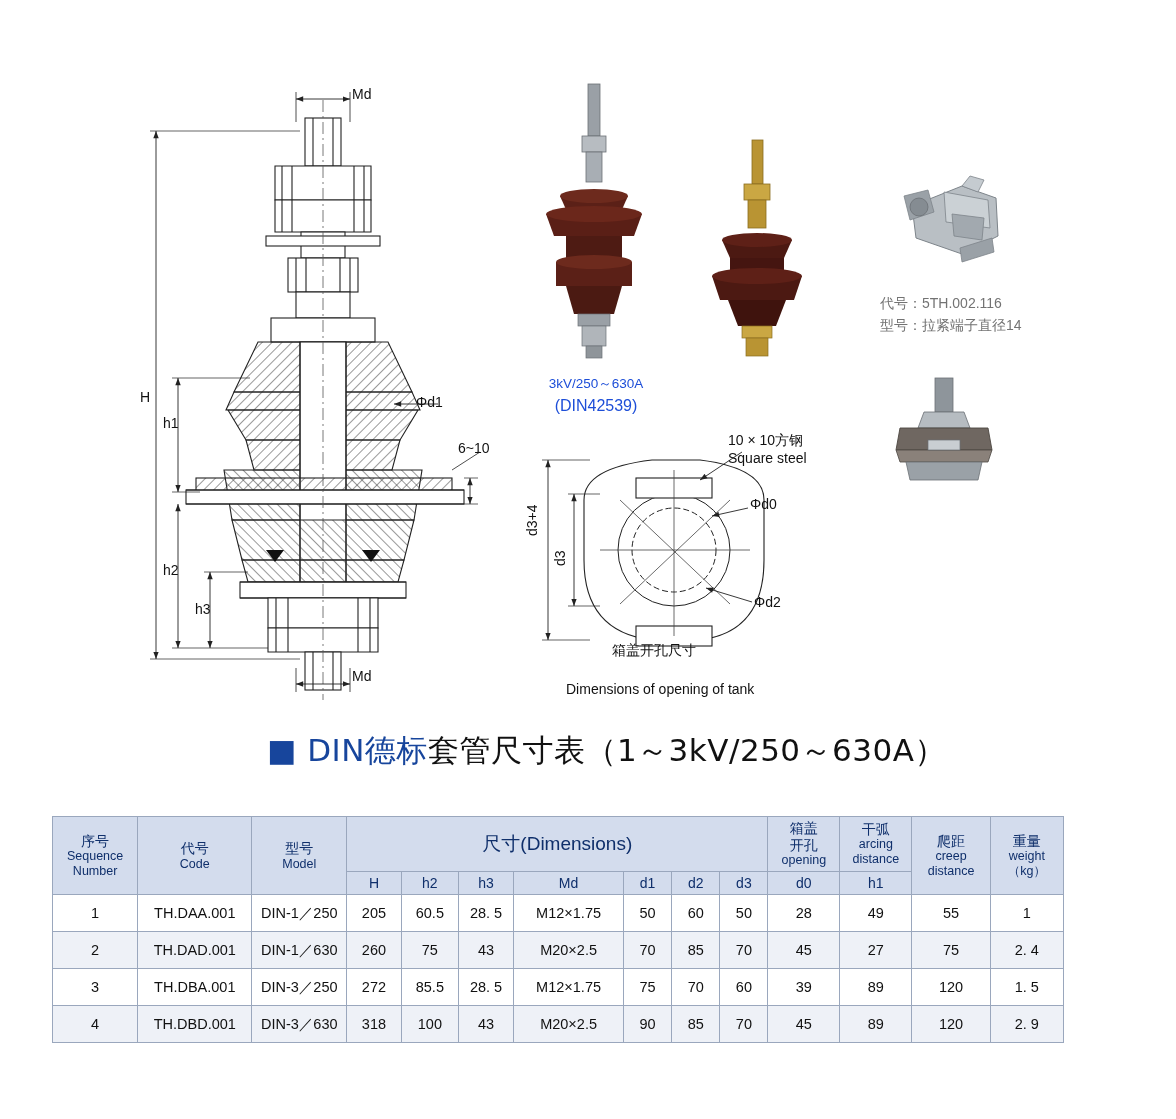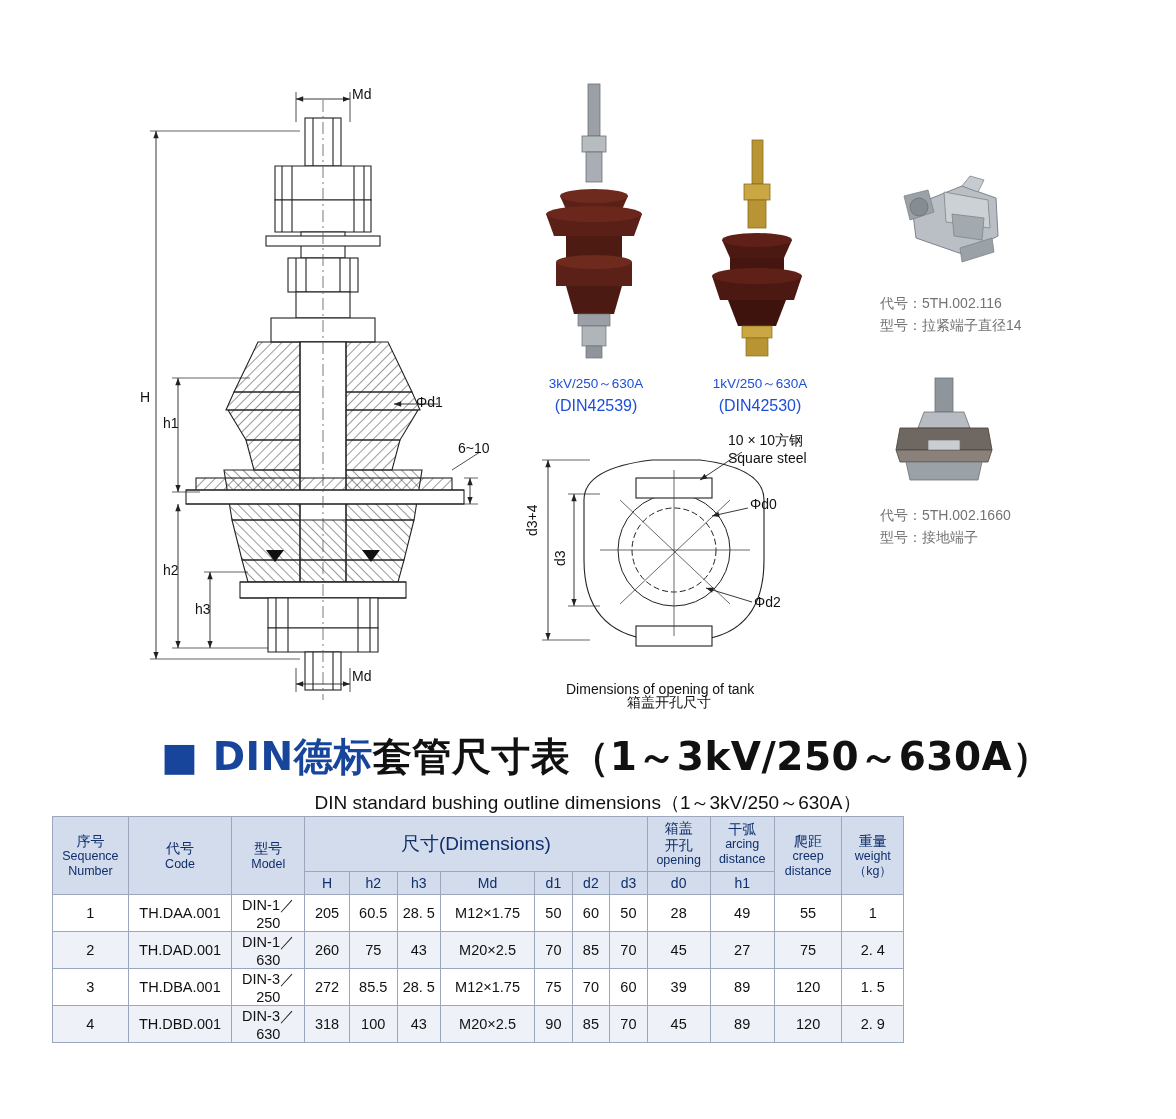--- a/index.html
+++ b/index.html
@@ -23,36 +23,36 @@
   }
   .cap .sub{font-size:16px;}
 
   .note{
     position:absolute;font-size:14px;line-height:1.6;color:#737373;white-space:nowrap;
   }
 
   
   .title-wrap{position:absolute;left:0;top:730px;width:1176px;text-align:center;}
   .title-cn{
-    font-size:39px;font-weight:bold;letter-spacing:0.5px;white-space:nowrap;
+    font-size:31px;font-weight:normal;letter-spacing:0.5px;white-space:nowrap;
     font-family:"DejaVu Sans", sans-serif;
     padding-left:37px;
   }
   .title-cn .sq{color:#17459c;}
   .title-cn .blue{color:#17459c;}
   .title-cn .blk{color:#111;}
   .title-en{
     font-size:19px;color:#111;margin-top:6px;white-space:nowrap;
     font-family:"Liberation Sans", sans-serif;
   }
 
   
   table.dims{
     position:absolute;left:52px;top:816px;border-collapse:collapse;
-    width:852px;
+    width:1012px;
     font-size:14px;
   }
   table.dims th, table.dims td{
     border:1px solid #9aa7bd;
     text-align:center;
     vertical-align:middle;
   }
   table.dims thead th{
     background:#d3dced;
     color:#0f2f6b;
@@ -283,57 +283,44 @@
     <div class="lbl" style="left:195px;top:601px;">h3</div>
     <div class="lbl" style="left:416px;top:394px;">Φd1</div>
     <div class="lbl" style="left:458px;top:440px;">6~10</div>
 
     <div class="lbl" style="left:728px;top:432px;">10 × 10方钢</div>
     <div class="lbl" style="left:728px;top:450px;">Square steel</div>
     <div class="lbl" style="left:750px;top:496px;">Φd0</div>
     <div class="lbl" style="left:754px;top:594px;">Φd2</div>
     <div class="lbl" style="left:524px;top:536px;transform:rotate(-90deg);transform-origin:left top;">d3+4</div>
     <div class="lbl" style="left:552px;top:566px;transform:rotate(-90deg);transform-origin:left top;">d3</div>
-    <div class="lbl" style="left:612px;top:694px;margin-left:15px;">箱盖开孔尺寸</div>
+    <div class="lbl" style="left:612px;top:642px;">箱盖开孔尺寸</div>
     <div class="lbl" style="left:566px;top:681px;">Dimensions of opening of tank</div>
 
     <div class="cap" style="left:508px;top:374px;width:176px;">
       <div>3kV/250～630A</div>
       <div class="sub">(DIN42539)</div>
-    </div>
-    <div class="cap" style="left:672px;top:374px;width:176px;">
-      <div>1kV/250～630A</div>
-      <div class="sub">(DIN42530)</div>
     </div>
 
     <div class="note" style="left:880px;top:292px;">
       <div>
         <span>代号：</span><span>5TH.002.116</span>
       </div>
       <div>
         <span>型号：</span><span>拉紧端子直径14</span>
       </div>
     </div>
 
-    <div class="note" style="left:880px;top:504px;">
-      <div>
-        <span>代号：</span><span>5TH.002.1660</span>
-      </div>
-      <div>
-        <span>型号：</span><span>接地端子</span>
-      </div>
-    </div>
   </div>
 
   <div class="title-wrap">
     <div class="title-cn">
       <span class="sq">■</span>
       <span class="blue">DIN德标</span><span class="blk">套管尺寸表（1～3kV/250～630A）</span>
     </div>
-    <div class="title-en">DIN standard bushing outline dimensions（1～3kV/250～630A）</div>
   </div>
 
   <table class="dims">
     <thead>
       <tr>
         <th class="colw-seq" rowspan="2">
           <span class="cn">序号</span>
           <span class="en">Sequence</span>
           <span class="en">Number</span>
         </th>

